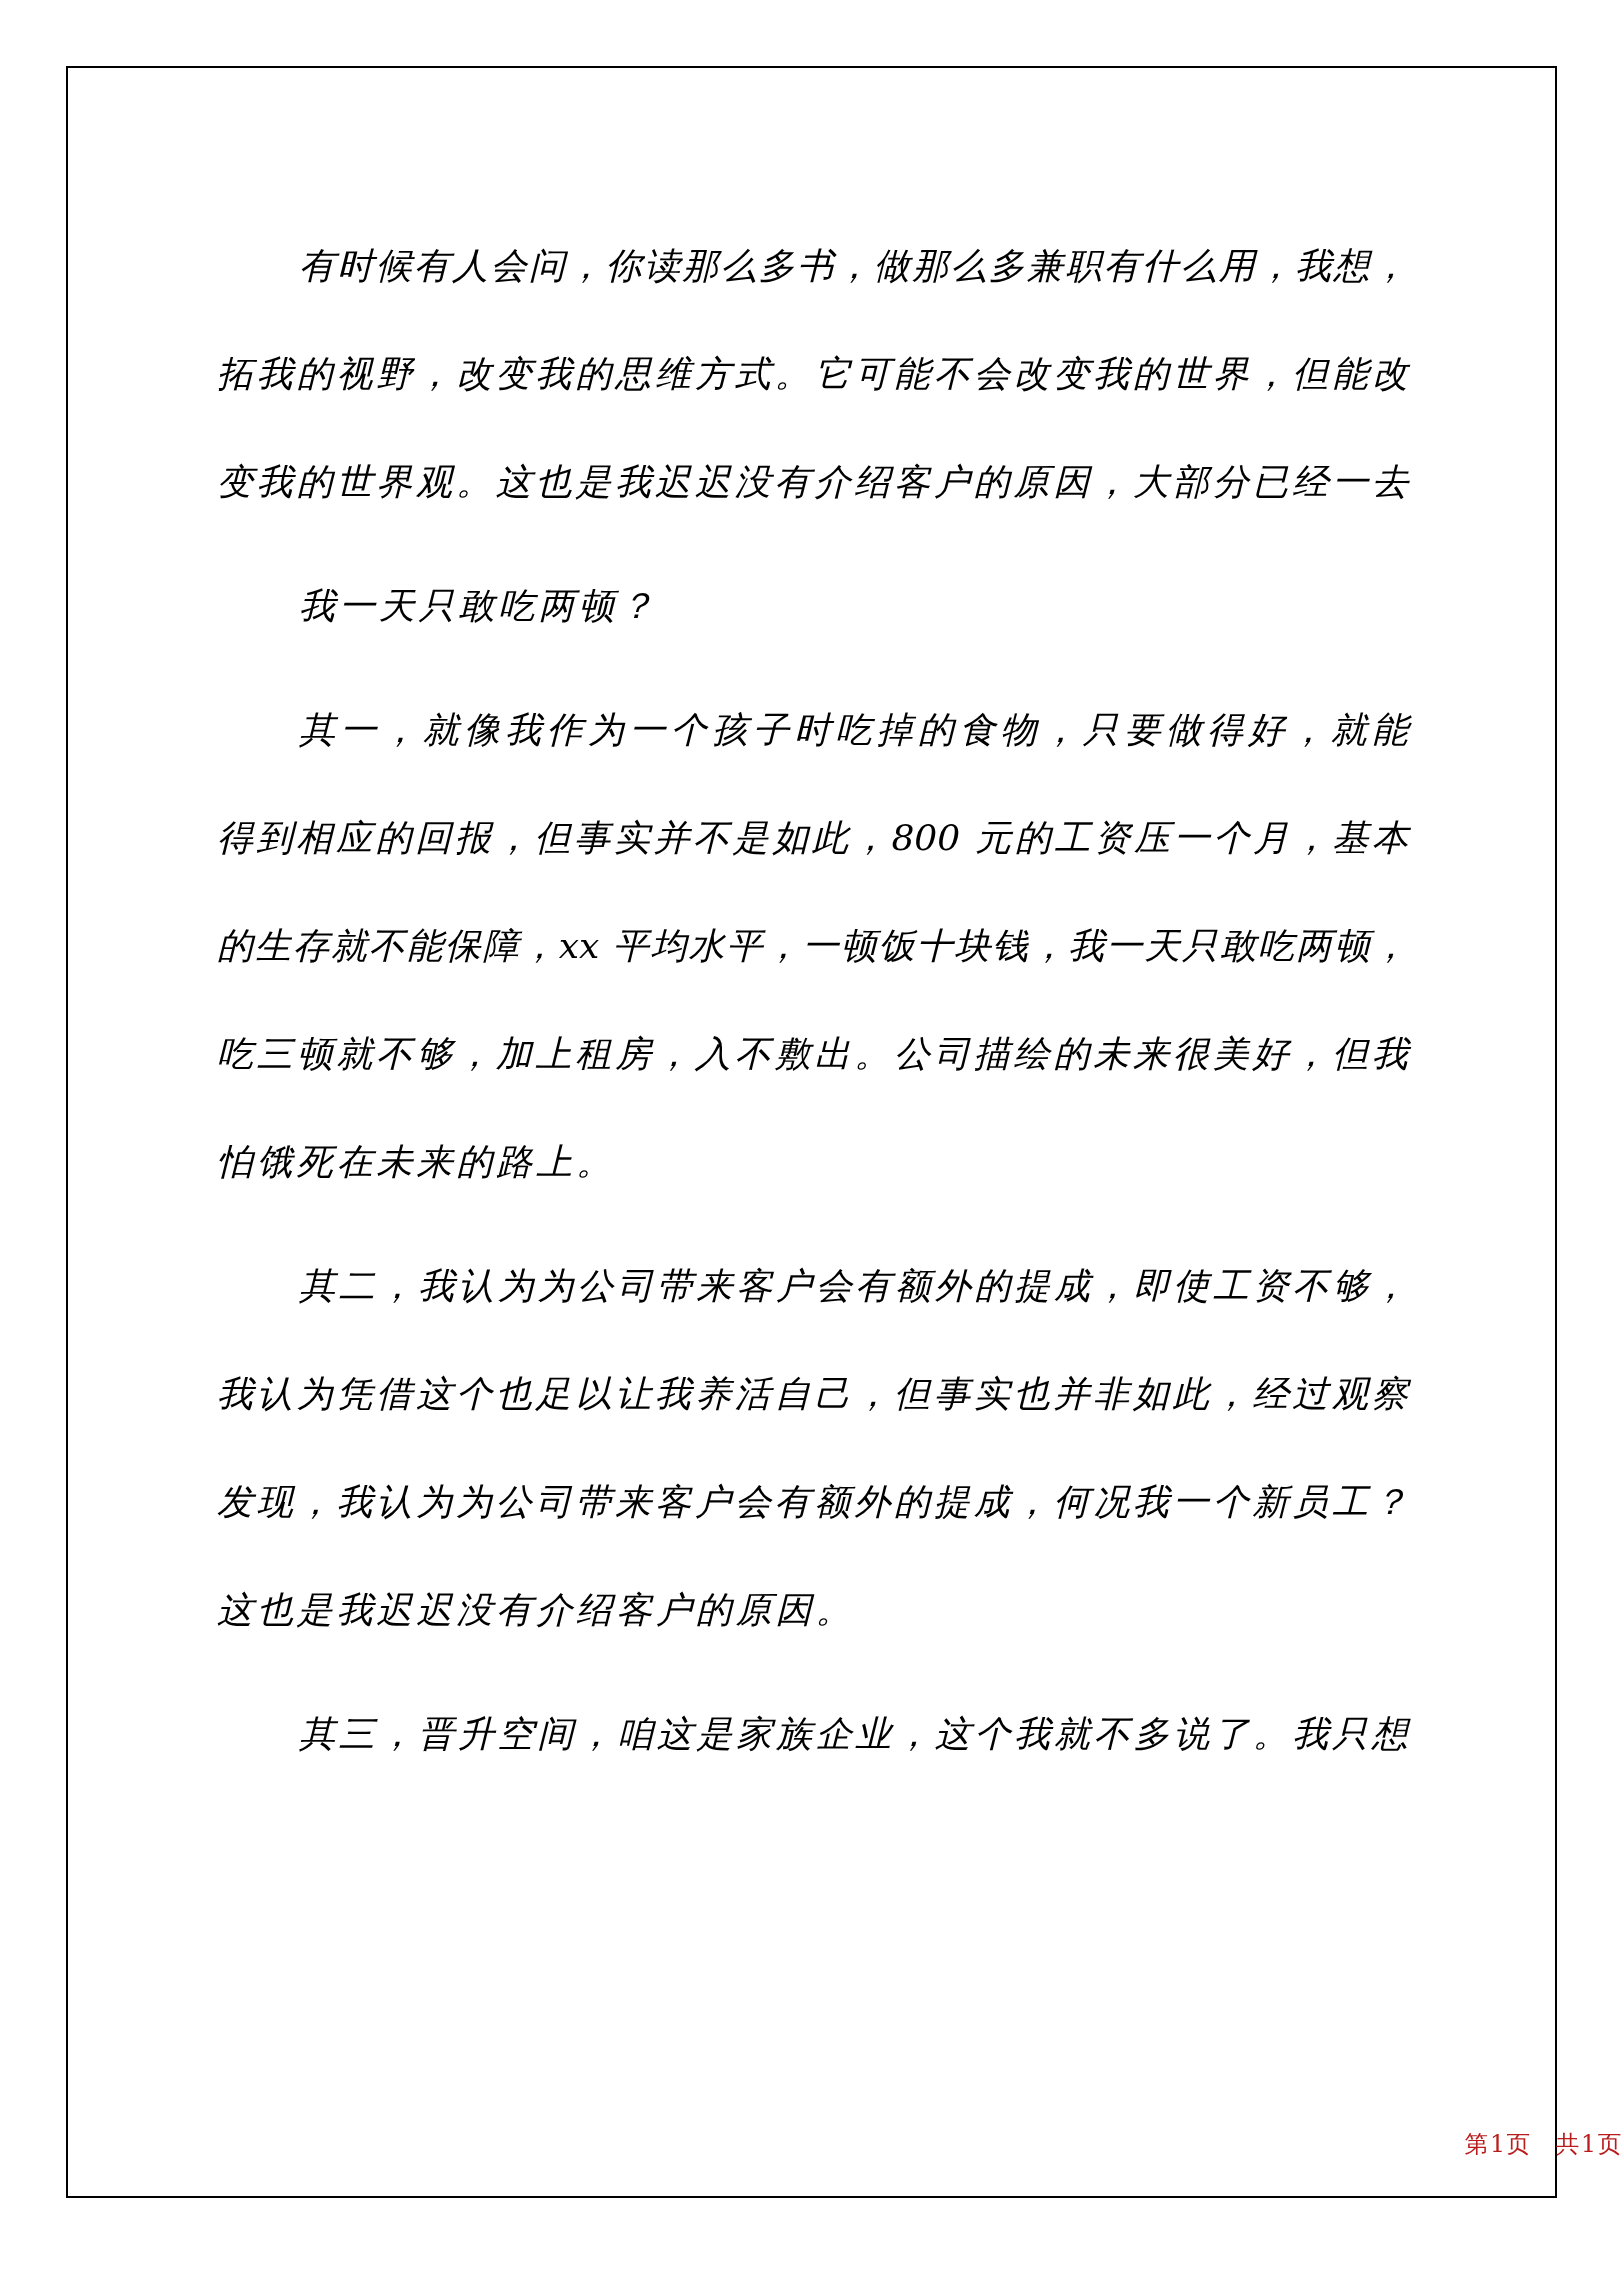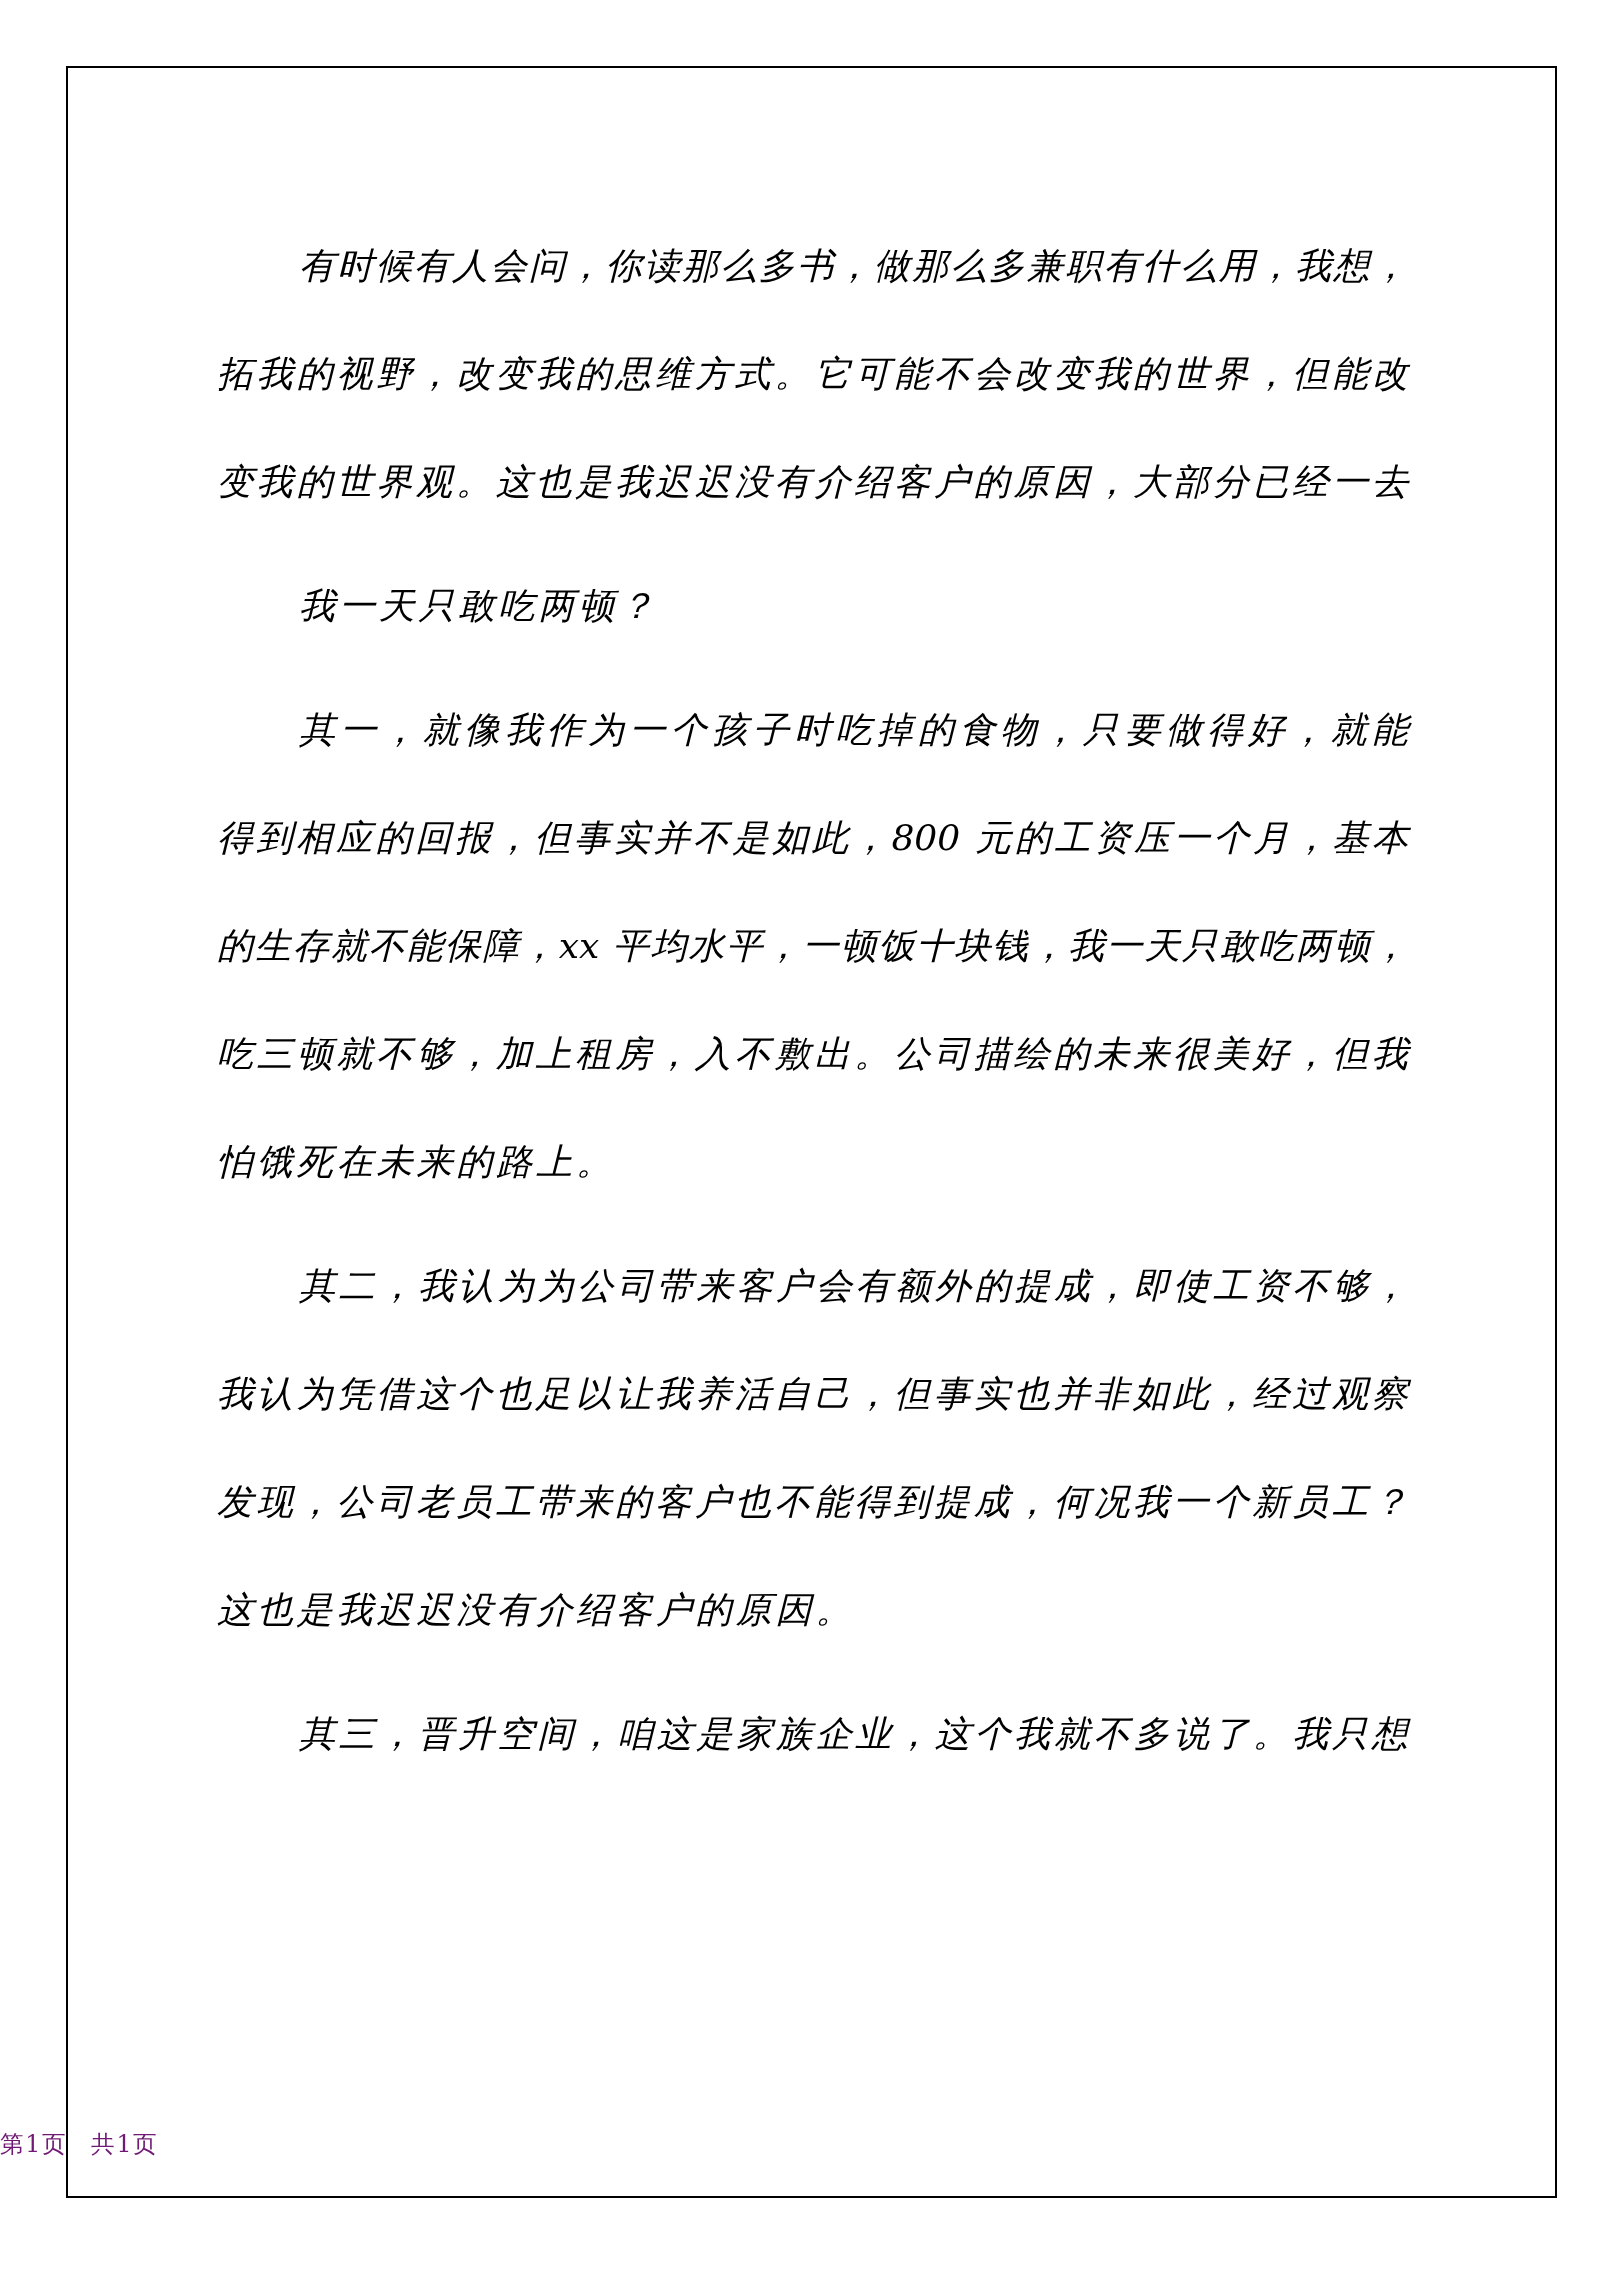--- a/index.html
+++ b/index.html
@@ -47,22 +47,22 @@
     letter-spacing: 3.9px;
   }
   .line.indent {
     text-indent: 82px;
   }
   .footer {
     position: absolute;
     left: 0;
     top: 2128px;
     width: 100%;
-    text-align: left;
-    color: #701a75;
+    text-align: right;
+    color: #b91c1c;
     font-size: 23.6px;
     font-style: normal;
     letter-spacing: 1.7px;
     word-spacing: 14.6px;
     font-family: "DejaVu Serif", serif;
   }
 </style>
 </head>
 <body>
 
@@ -84,21 +84,21 @@
     <div class="line justify indent">其一，就像我作为一个孩子时吃掉的食物，只要做得好，就能</div>
     <div class="line justify">得到相应的回报，但事实并不是如此，800 元的工资压一个月，基本</div>
     <div class="line justify">的生存就不能保障，xx 平均水平，一顿饭十块钱，我一天只敢吃两顿，</div>
     <div class="line justify">吃三顿就不够，加上租房，入不敷出。公司描绘的未来很美好，但我</div>
     <div class="line plain">怕饿死在未来的路上。</div>
   </div>
 
   <div class="paragraph">
     <div class="line justify indent">其二，我认为为公司带来客户会有额外的提成，即使工资不够，</div>
     <div class="line justify">我认为凭借这个也足以让我养活自己，但事实也并非如此，经过观察</div>
-    <div class="line justify">发现，公司老员工带来的客户也不能得到提成，何况我一个新员工？</div>
+    <div class="line justify">发现，我认为为公司带来客户会有额外的提成，何况我一个新员工？</div>
     <div class="line plain">这也是我迟迟没有介绍客户的原因。</div>
   </div>
 
   <div class="paragraph">
     <div class="line justify indent">其三，晋升空间，咱这是家族企业，这个我就不多说了。我只想</div>
   </div>
 
 </div>
 
 <div class="footer">第1页 共1页</div>

